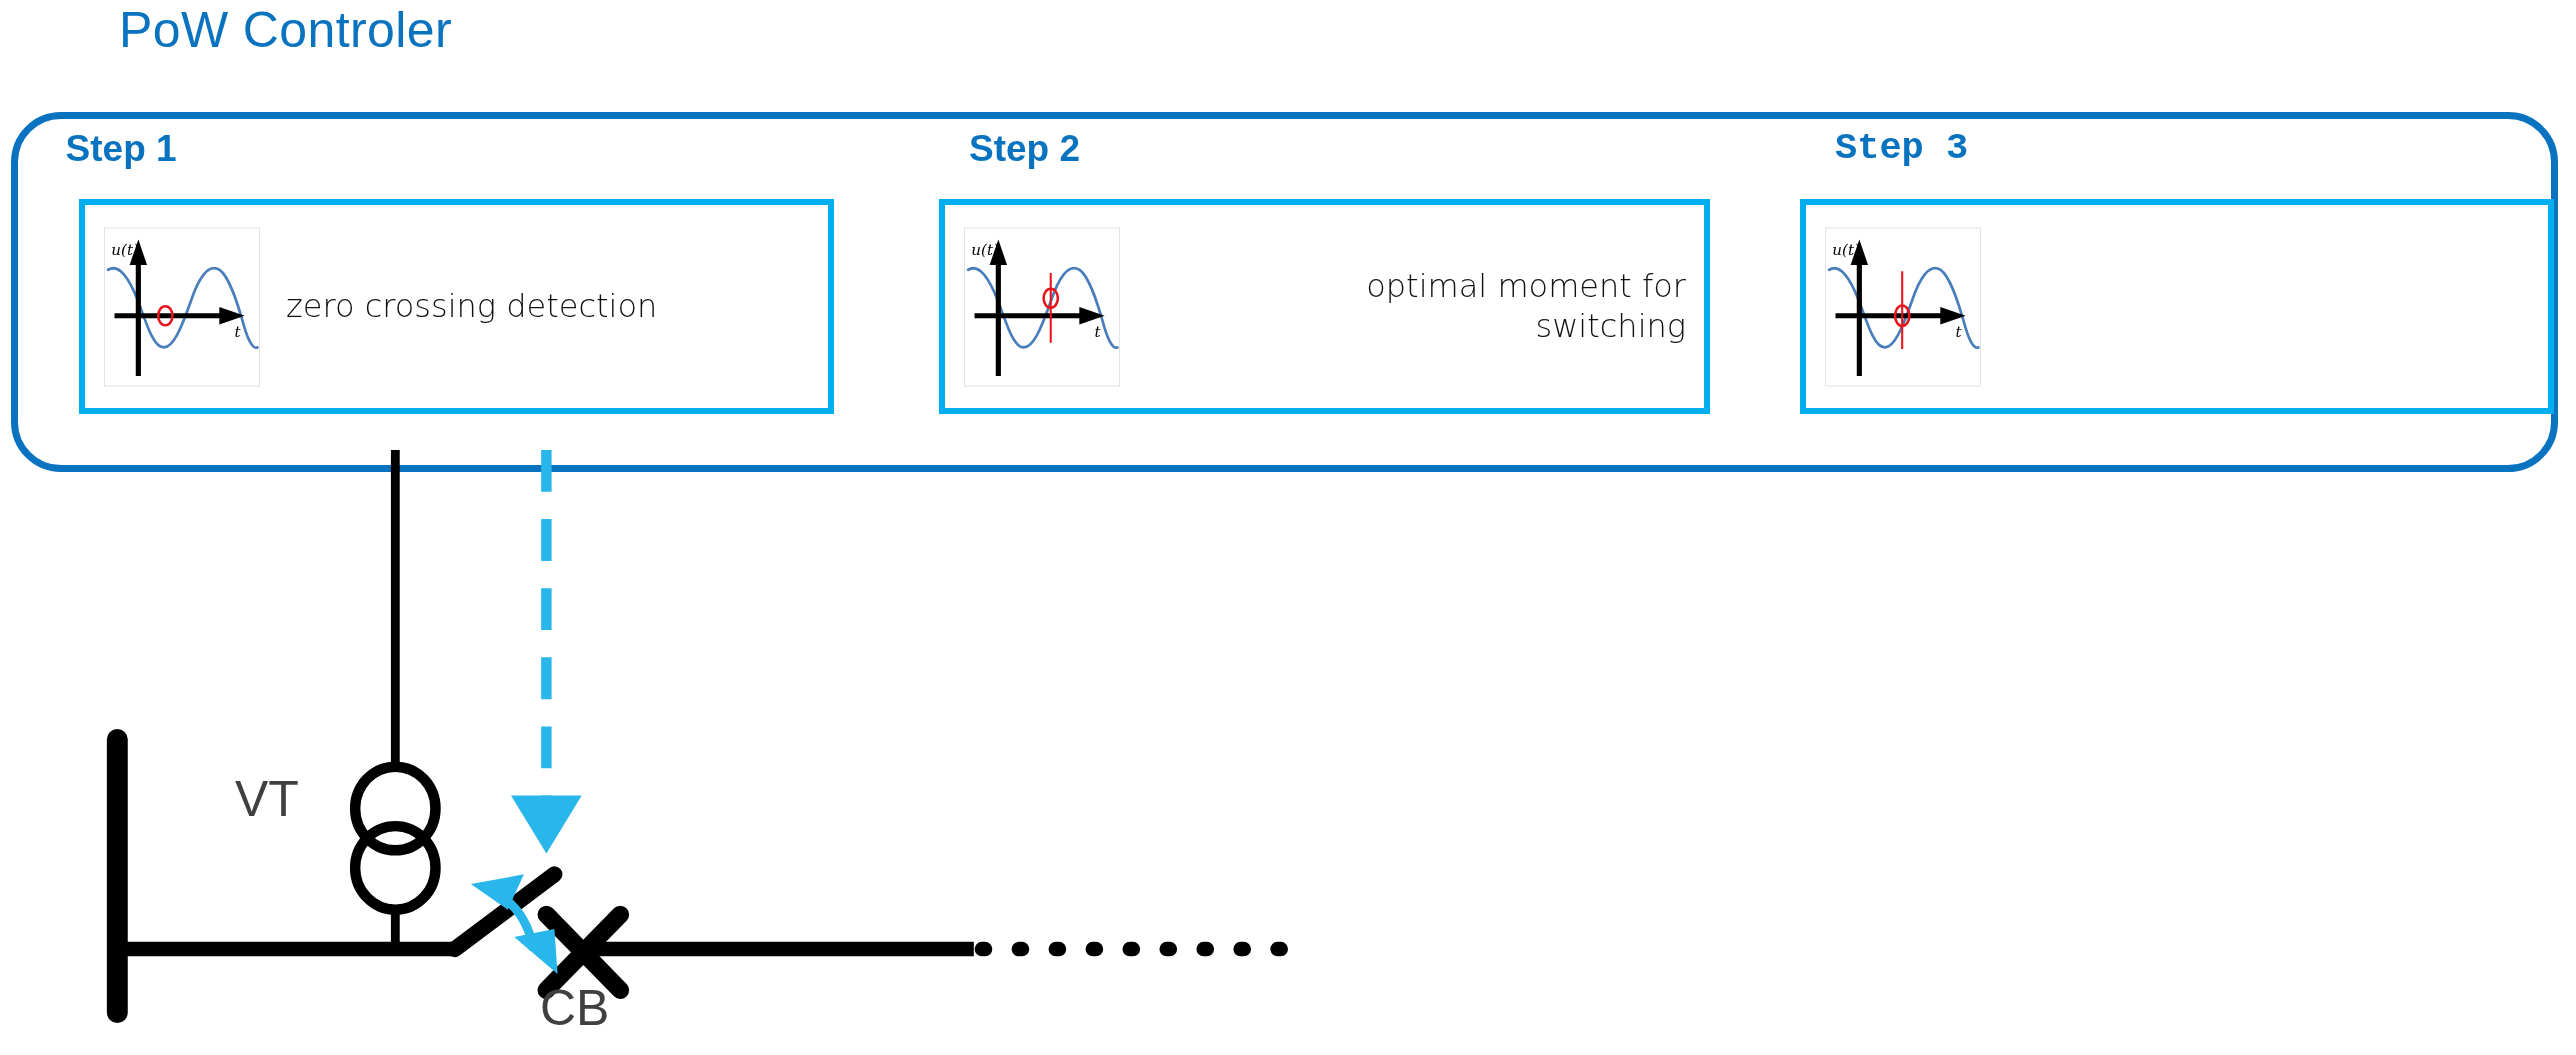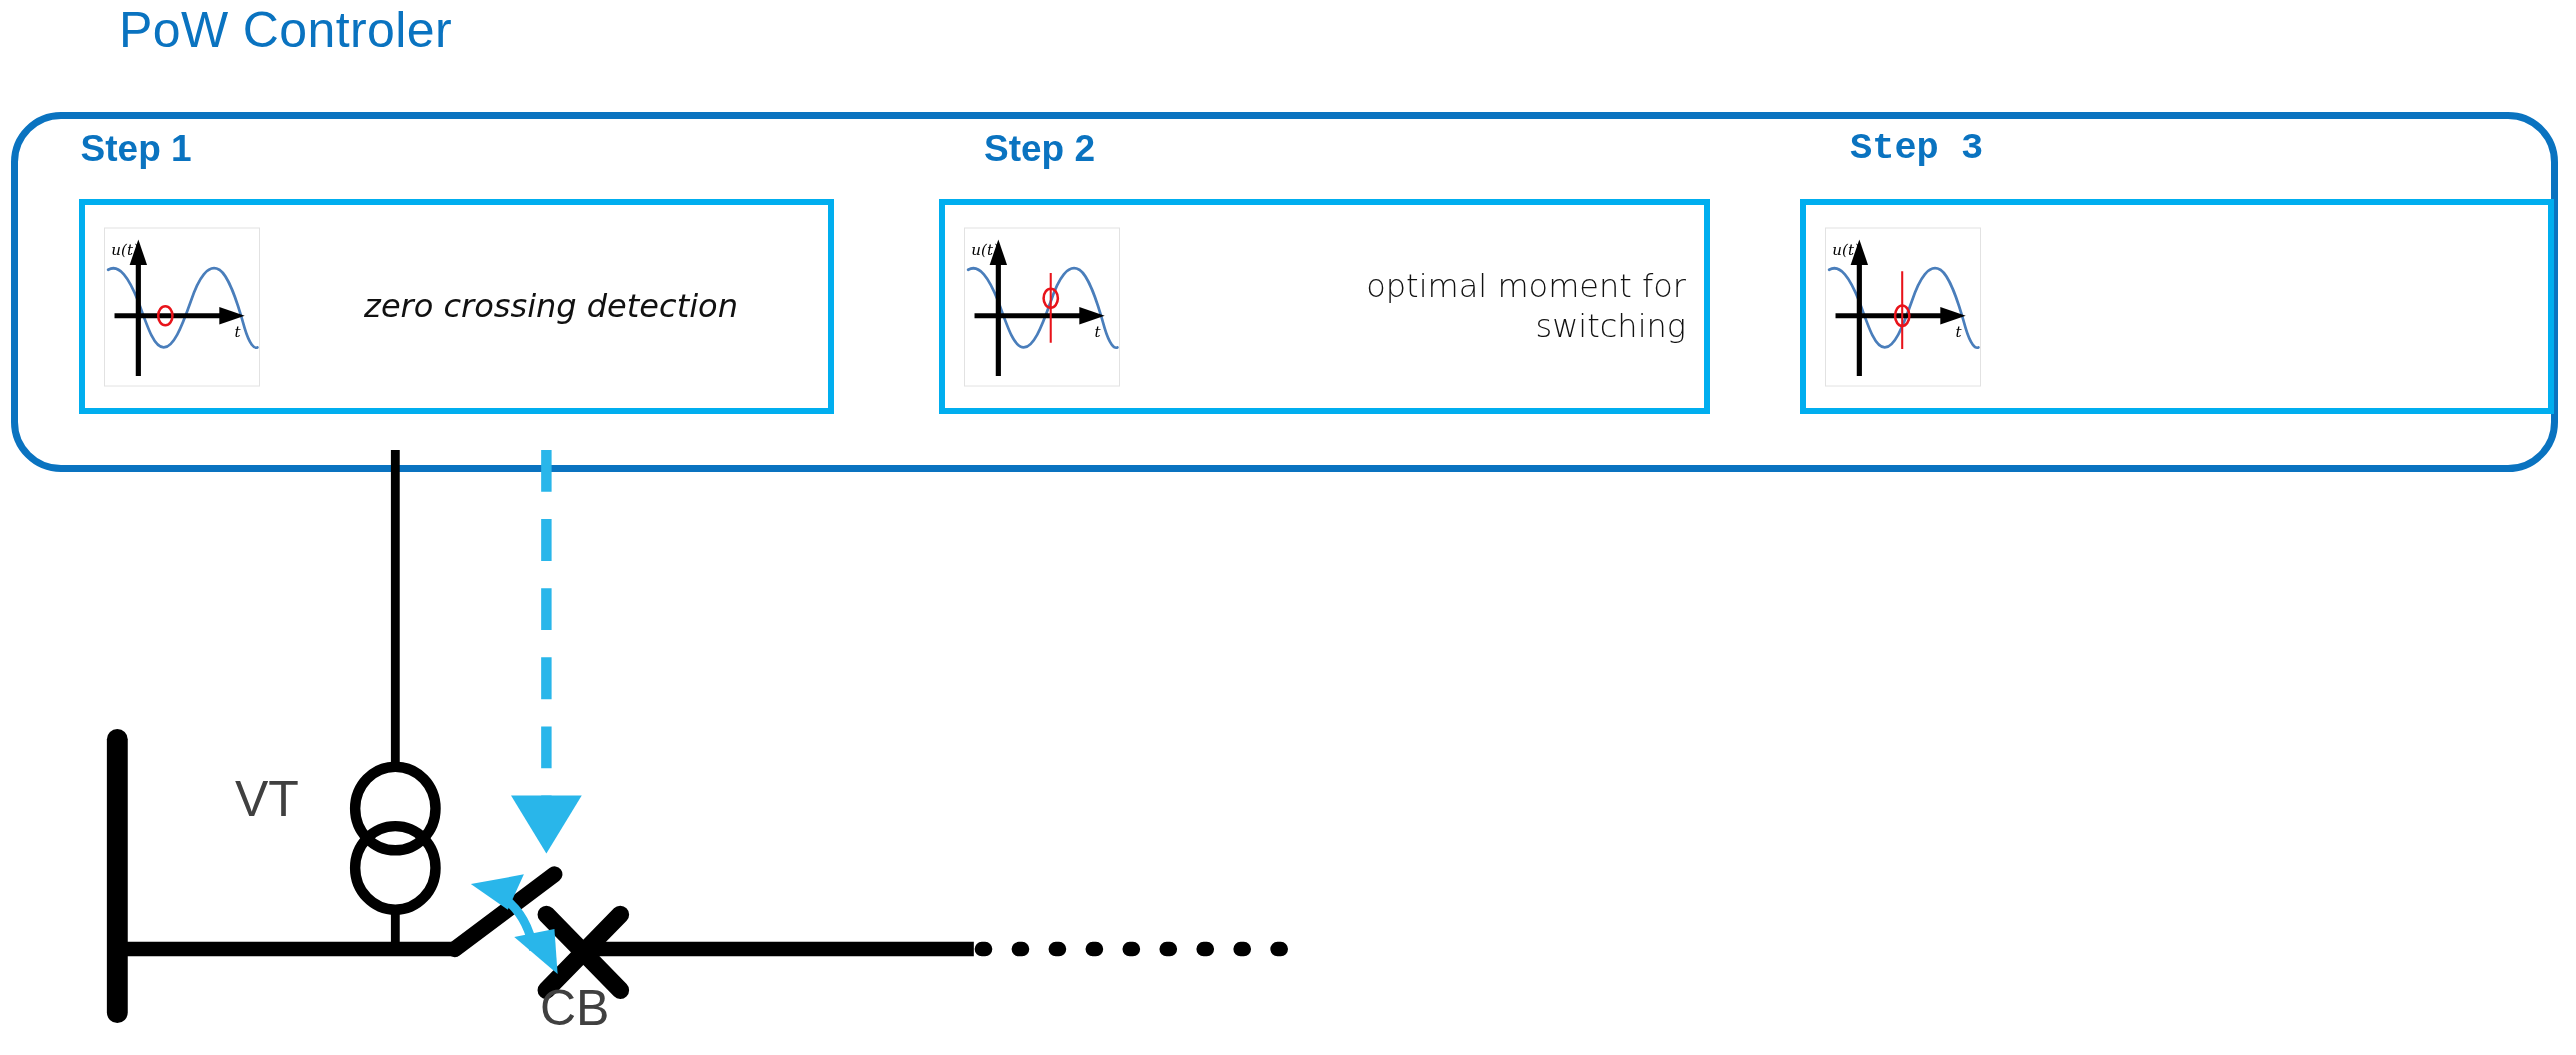--- a/index.html
+++ b/index.html
@@ -48,21 +48,20 @@
     top: 0;
   }
   .step-heading {
     position: absolute;
     top: 17.7px;
     font-size: 37px;
     font-weight: bold;
     color: #0a73c0;
     line-height: 1;
     white-space: nowrap;
-    margin-left: 15px;
   }
   .step-panel {
     position: absolute;
     top: 87px;
     box-sizing: border-box;
     border: 6.4px solid #00aeef;
     background: #ffffff;
     margin-left: 23px;
   }
   .step-inner {
@@ -133,21 +132,21 @@
 
           <line x1="12" y1="110" x2="150" y2="110" stroke="#000" stroke-width="6.5"></line>
           <polygon points="176,110 144,99 144,121" fill="#000"></polygon>
 
           <ellipse cx="76" cy="110" rx="9" ry="12" fill="none" stroke="#e8131a" stroke-width="3.2"></ellipse>
 
           <text x="8" y="34" font-family="DejaVu Serif, serif" font-style="italic" font-size="19" fill="#000">u(t)</text>
           <text x="163" y="137" font-family="DejaVu Serif, serif" font-style="italic" font-size="19" fill="#000">t</text>
         </svg>
       </div>
-      <div class="step-text" style="left:201px; width:530px; text-align:center;font-style:italic;">zero crossing detection</div>
+      <div class="step-text" style="left:201px; width:530px; text-align:left;">zero crossing detection</div>
     </div>
   </div>
 </div>
 
 <div class="step-block" style="left:916px; top:112px; width:771px; height:360px;">
   <div class="step-heading" style="left:53px;">Step 2</div>
   <div class="step-panel" style="left:0px; width:771px; height:215px;">
     <div class="step-inner">
       <div class="spark">
         <svg viewBox="0 0 194 198" preserveAspectRatio="none" aria-hidden="true">

